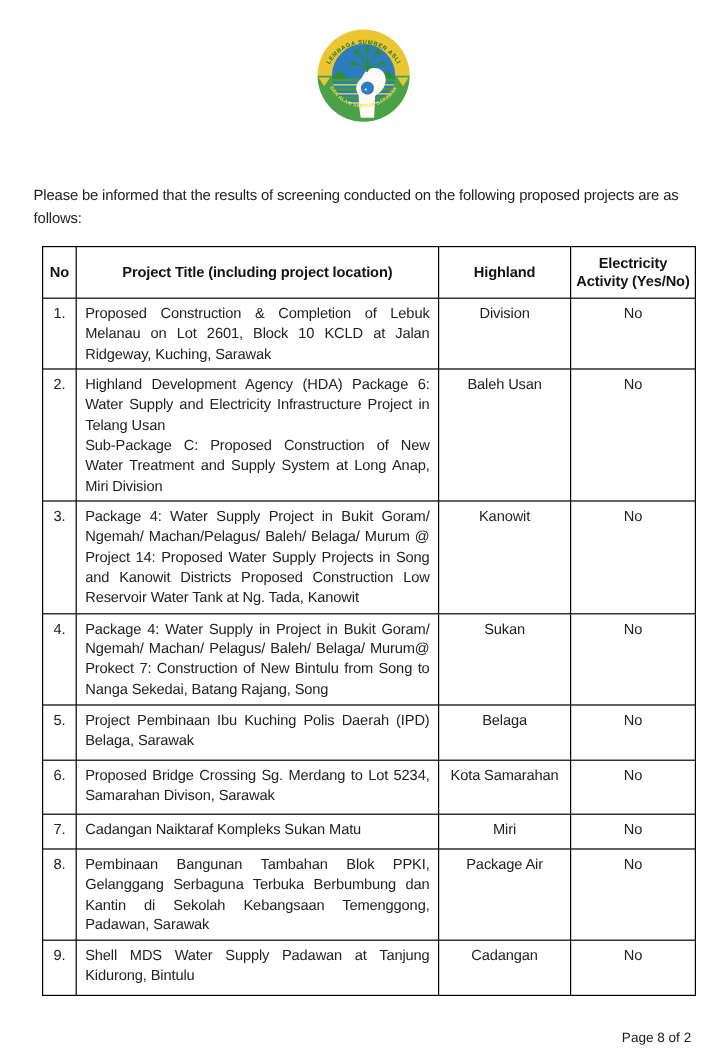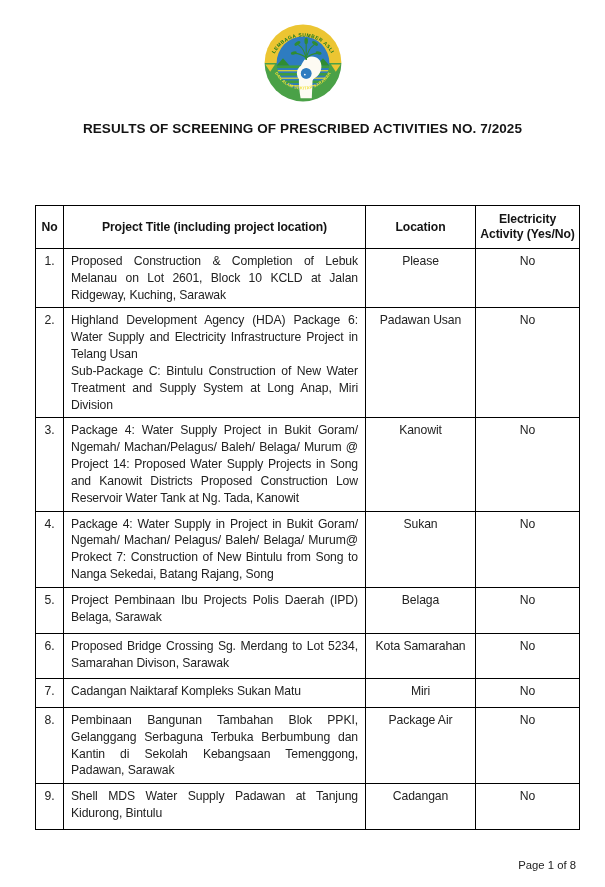--- a/index.html
+++ b/index.html
@@ -109,55 +109,55 @@
     </g>
 
     <text font-size="6.2" font-weight="bold" letter-spacing="0.6" font-family="Liberation Sans, sans-serif" fill="#1E7A1E">
       <textPath href="#arcTop" startOffset="50%" text-anchor="middle">LEMBAGA SUMBER ASLI</textPath>
     </text>
     <text font-size="5.0" font-weight="bold" letter-spacing="0.35" font-family="Liberation Sans, sans-serif" fill="#F2E23C">
       <textPath href="#arcBot" startOffset="50%" text-anchor="middle">DAN ALAM SEKITAR SARAWAK</textPath>
     </text>
   </svg>
 
-  <h1 class="doc-title">RESULTS OF SCREENING OF PRESCRIBED ACTIVITIES NO. 7/2025</h1>
-
+
+  <p class="intro">Please be informed that the results of screening conducted on the following proposed projects are as follows:</p>
 
   <div class="table-wrap">
     <table class="screening">
       <colgroup>
         <col style="width:28px">
         <col style="width:302px">
         <col style="width:110px">
         <col style="width:104px">
       </colgroup>
       <thead>
         <tr>
           <th>No</th>
           <th>Project Title (including project location)</th>
-          <th>Location</th>
+          <th>Highland</th>
           <th>Electricity Activity (Yes/No)</th>
         </tr>
       </thead>
       <tbody>
           <tr>
             <td class="col-no">1.</td>
             <td class="col-title">
               <div class="pline">Proposed Construction &amp; Completion of Lebuk Melanau on Lot 2601, Block 10 KCLD at Jalan Ridgeway, Kuching, Sarawak</div>
             </td>
-            <td class="col-loc">Please</td>
+            <td class="col-loc">Division</td>
             <td class="col-pa">No</td>
           </tr>
           <tr>
             <td class="col-no">2.</td>
             <td class="col-title">
               <div class="pline">Highland Development Agency (HDA) Package 6: Water Supply and Electricity Infrastructure Project in Telang Usan</div>
-              <div class="pline">Sub-Package C: Bintulu Construction of New Water Treatment and Supply System at Long Anap, Miri Division</div>
-            </td>
-            <td class="col-loc">Padawan Usan</td>
+              <div class="pline">Sub-Package C: Proposed Construction of New Water Treatment and Supply System at Long Anap, Miri Division</div>
+            </td>
+            <td class="col-loc">Baleh Usan</td>
             <td class="col-pa">No</td>
           </tr>
           <tr>
             <td class="col-no">3.</td>
             <td class="col-title">
               <div class="pline">Package 4: Water Supply Project in Bukit Goram/ Ngemah/ Machan/Pelagus/ Baleh/ Belaga/ Murum @ Project 14: Proposed Water Supply Projects in Song and Kanowit Districts Proposed Construction Low Reservoir Water Tank at Ng. Tada, Kanowit</div>
             </td>
             <td class="col-loc">Kanowit</td>
             <td class="col-pa">No</td>
           </tr>
@@ -165,21 +165,21 @@
             <td class="col-no">4.</td>
             <td class="col-title">
               <div class="pline">Package 4: Water Supply in Project in Bukit Goram/ Ngemah/ Machan/ Pelagus/ Baleh/ Belaga/ Murum@ Prokect 7: Construction of New Bintulu from Song to Nanga Sekedai, Batang Rajang, Song</div>
             </td>
             <td class="col-loc">Sukan</td>
             <td class="col-pa">No</td>
           </tr>
           <tr>
             <td class="col-no">5.</td>
             <td class="col-title">
-              <div class="pline">Project Pembinaan Ibu Projects Polis Daerah (IPD) Belaga, Sarawak</div>
+              <div class="pline">Project Pembinaan Ibu Kuching Polis Daerah (IPD) Belaga, Sarawak</div>
             </td>
             <td class="col-loc">Belaga</td>
             <td class="col-pa">No</td>
           </tr>
           <tr>
             <td class="col-no">6.</td>
             <td class="col-title">
               <div class="pline">Proposed Bridge Crossing Sg. Merdang to Lot 5234, Samarahan Divison, Sarawak</div>
             </td>
             <td class="col-loc">Kota Samarahan</td>
@@ -206,15 +206,15 @@
             <td class="col-title">
               <div class="pline">Shell MDS Water Supply Padawan at Tanjung Kidurong, Bintulu</div>
             </td>
             <td class="col-loc">Cadangan</td>
             <td class="col-pa">No</td>
           </tr>
         </tbody>
     </table>
   </div>
 
-  <div class="footer">Page 1 of 8</div>
+  <div class="footer">Page 8 of 2</div>
 
 </div>
 
 </body></html>

